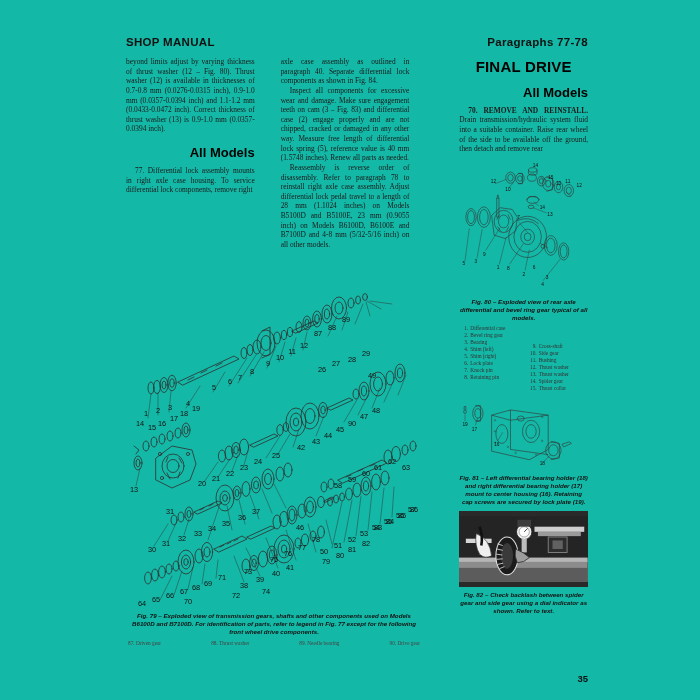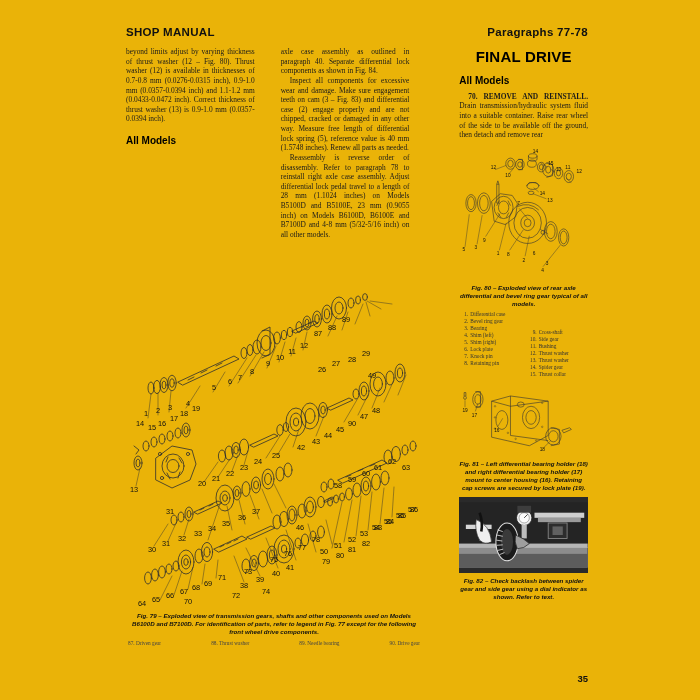--- a/index.html
+++ b/index.html
@@ -6,22 +6,22 @@
   html, body {
     margin: 0; padding: 0;
     width: 700px; height: 700px;
     background: #ffffff;
     font-family: "Liberation Serif", serif;
     overflow: hidden;
   }
   .page {
     position: relative;
     width: 700px; height: 700px;
-    background: #eab308;
-    padding: 26px 112px 18px 126px;
+    background: #14b8a6;
+    padding: 36px 112px 18px 126px;
   }
 
   
   .page-header {
     display: flex;
     justify-content: space-between;
     align-items: baseline;
     font-family: "Liberation Sans", sans-serif;
     font-weight: bold;
     font-size: 11.5px;
@@ -55,23 +55,24 @@
     font-size: 15px;
     text-align: center;
     line-height: 1.12;
     margin: 20px 0 0 0;
     color: #000;
     letter-spacing: 0.2px;
   }
   h2.sub-title {
     font-family: "Liberation Sans", sans-serif;
     font-weight: bold;
-    font-size: 10px;
+    font-size: 13px;
     margin: 11px 0 6px 0;
     color: #000;
+    text-align: right;
   }
 
   
   .fig-caption {
     font-family: "Liberation Sans", sans-serif;
     font-style: italic;
     font-weight: bold;
     font-size: 6.2px;
     line-height: 1.28;
     text-align: center;
@@ -143,20 +144,21 @@
   </div>
 
   <div class="columns">
 
     <div class="col col1">
       <p class="body">beyond limits adjust by varying thickness of thrust washer (12 – Fig. 80). Thrust washer (12) is available in thicknesses of 0.7-0.8 mm (0.0276-0.0315 inch), 0.9-1.0 mm (0.0357-0.0394 inch) and 1.1-1.2 mm (0.0433-0.0472 inch). Correct thickness of thrust washer (13) is 0.9-1.0 mm (0.0357-0.0394 inch).</p>
 
 
       <h2 class="sub-title">All Models</h2>
 
+      <p class="body" style="text-indent:9px">77. Differential lock assembly mounts in right axle case housing. To service differential lock components, remove right</p>
     </div>
 
     <div class="col col2">
       <p class="body">axle case assembly as outlined in paragraph 40. Separate differential lock components as shown in Fig. 84.</p>
       <p class="body">Inspect all components for excessive wear and damage. Make sure engagement teeth on cam (3 – Fig. 83) and differential case (2) engage properly and are not chipped, cracked or damaged in any other way. Measure free length of differential lock spring (5), reference value is 40 mm (1.5748 inches). Renew all parts as needed.</p>
       <p class="body">Reassembly is reverse order of disassembly. Refer to paragraph 78 to reinstall right axle case assembly. Adjust differential lock pedal travel to a length of 28 mm (1.1024 inches) on Models B5100D and B5100E, 23 mm (0.9055 inch) on Models B6100D, B6100E and B7100D and 4-8 mm (5/32-5/16 inch) on all other models.</p>
     </div>
 
     <div class="col col3">
       <h1 class="section-title" style="margin-top:2px">FINAL DRIVE</h1>

